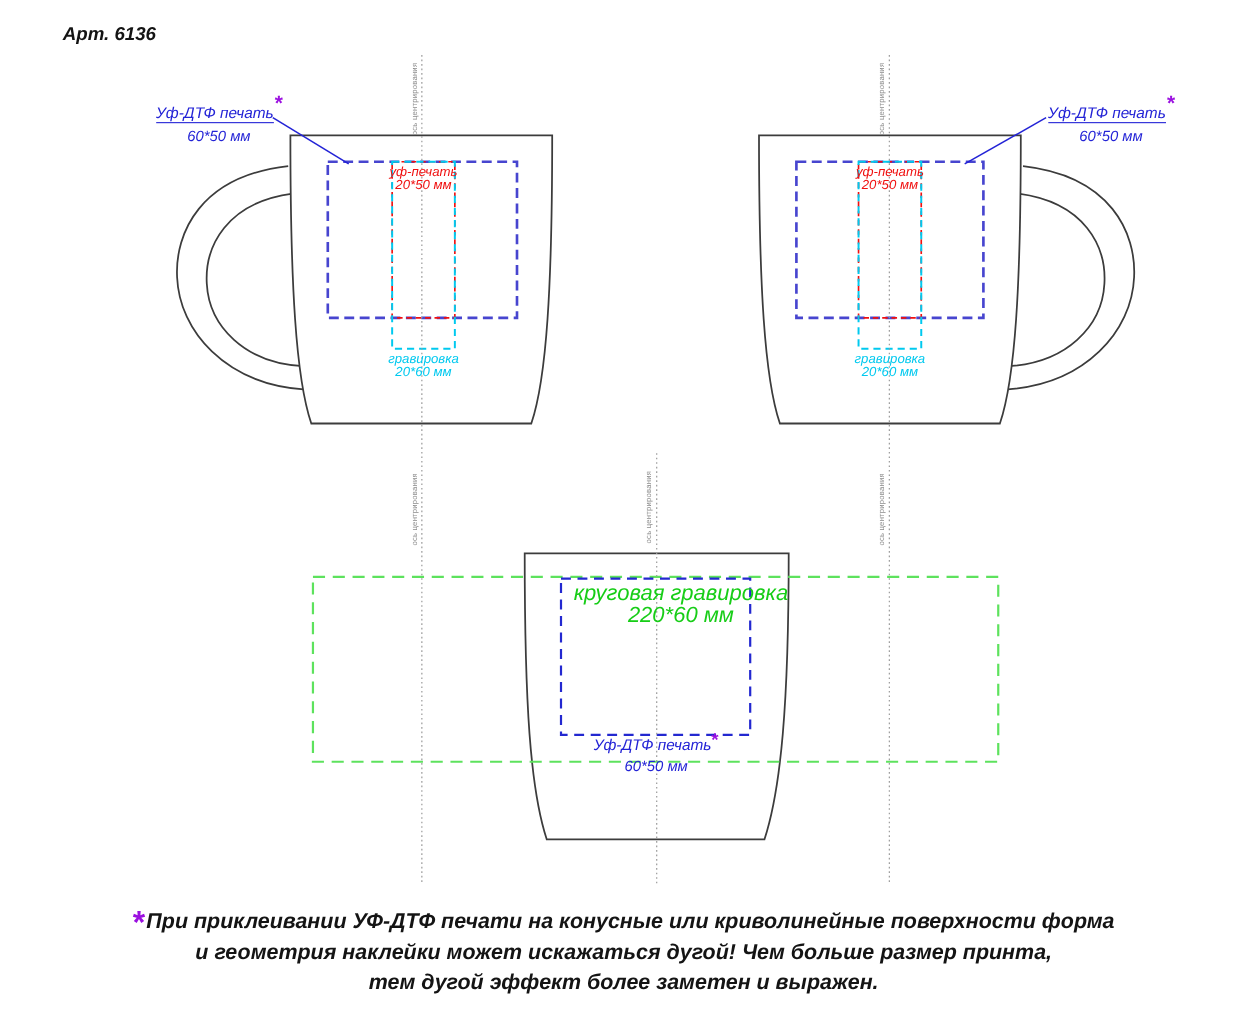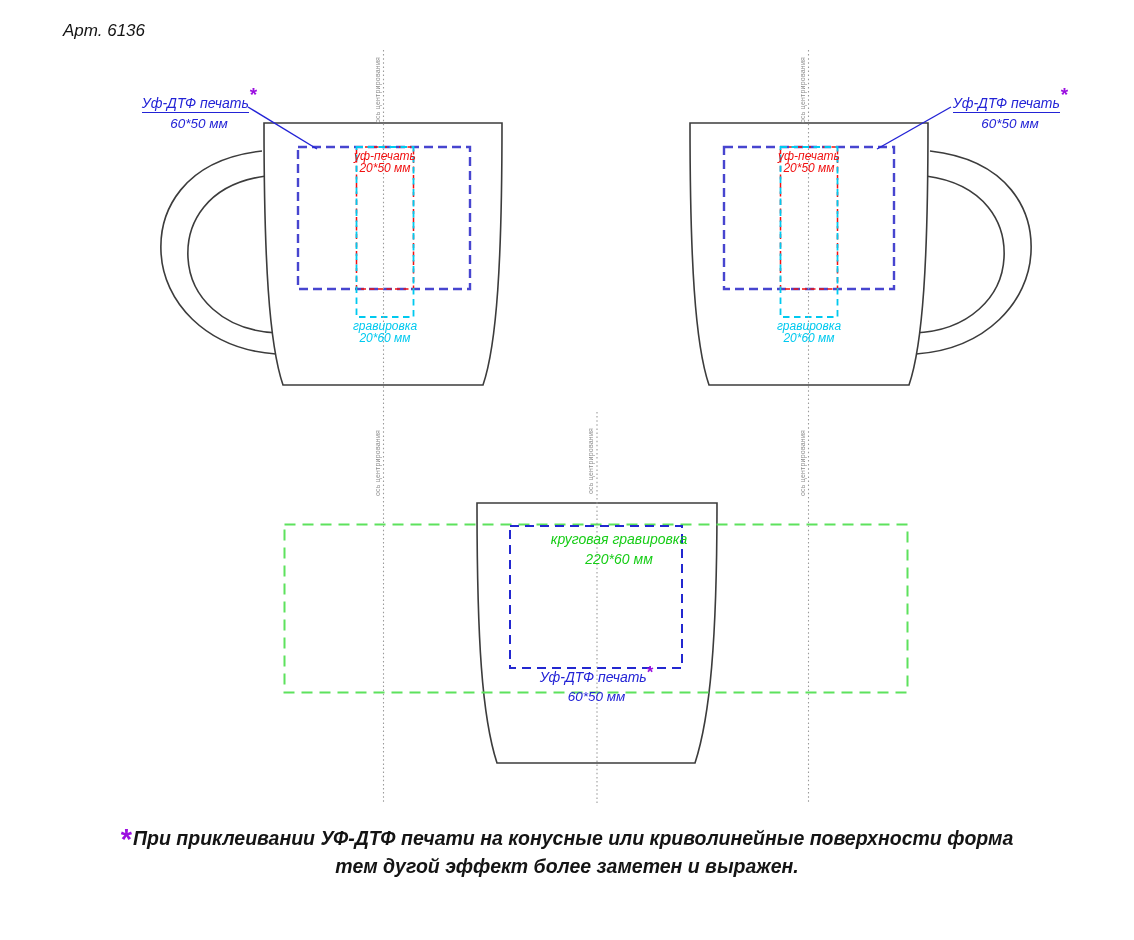--- a/index.html
+++ b/index.html
@@ -7,22 +7,22 @@
     position:relative;
     width:1134px;height:940px;
     background:#fff;
     font-family:"Liberation Sans", sans-serif;
     overflow:hidden;
   }
   .canvas svg{position:absolute;left:0;top:0;}
   .abs{position:absolute;}
 
   .title-block{
-    left:63px;top:21px;
-    font-style:italic;font-weight:400;
+    left:57px;top:21px;
+    font-style:italic;font-weight:700;
     font-size:17px;line-height:20.5px;color:#141414;
     white-space:nowrap;
   }
 
   .callout{
     width:124px;text-align:center;
     font-style:italic;color:#2323d6;
     white-space:nowrap;
   }
   .callout .co-label{
@@ -39,21 +39,21 @@
 
   .area-label{
     width:84px;text-align:center;font-style:italic;
     font-size:12px;line-height:11.5px;white-space:nowrap;
   }
   .red-label{color:#f01010;}
   .cyan-label{color:#00c9ef;}
 
   .green-label{
     width:282px;text-align:center;font-style:italic;
-    font-size:14px;line-height:19.5px;color:#17cd17;white-space:nowrap;
+    font-size:20px;line-height:19.5px;color:#17cd17;white-space:nowrap;
   }
 
   .bottom-blue-label{
     width:183px;text-align:center;font-style:italic;color:#2323d6;
     white-space:nowrap;
   }
   .bottom-blue-label .bl1{font-size:14px;}
   .bottom-blue-label .bl-ast{
     font-size:17px;font-weight:bold;color:#9b10e0;font-style:normal;
     position:relative;top:-4px;
@@ -163,16 +163,17 @@
   </div>
 
   <div class="abs axis-label" style="left:373px;top:57px;">ось центрирования</div>
   <div class="abs axis-label" style="left:798px;top:57px;">ось центрирования</div>
   <div class="abs axis-label" style="left:373px;top:430px;">ось центрирования</div>
   <div class="abs axis-label" style="left:586px;top:428px;">ось центрирования</div>
   <div class="abs axis-label" style="left:798px;top:430px;">ось центрирования</div>
 
   <div class="abs footnote">
     <div><span class="foot-ast">*</span><span>При приклеивании УФ-ДТФ печати на конусные или криволинейные поверхности форма</span></div>
+    <div>и геометрия наклейки может искажаться дугой! Чем больше размер принта,</div>
     <div>тем дугой эффект более заметен и выражен.</div>
   </div>
 
 </div>
 
 </body></html>

